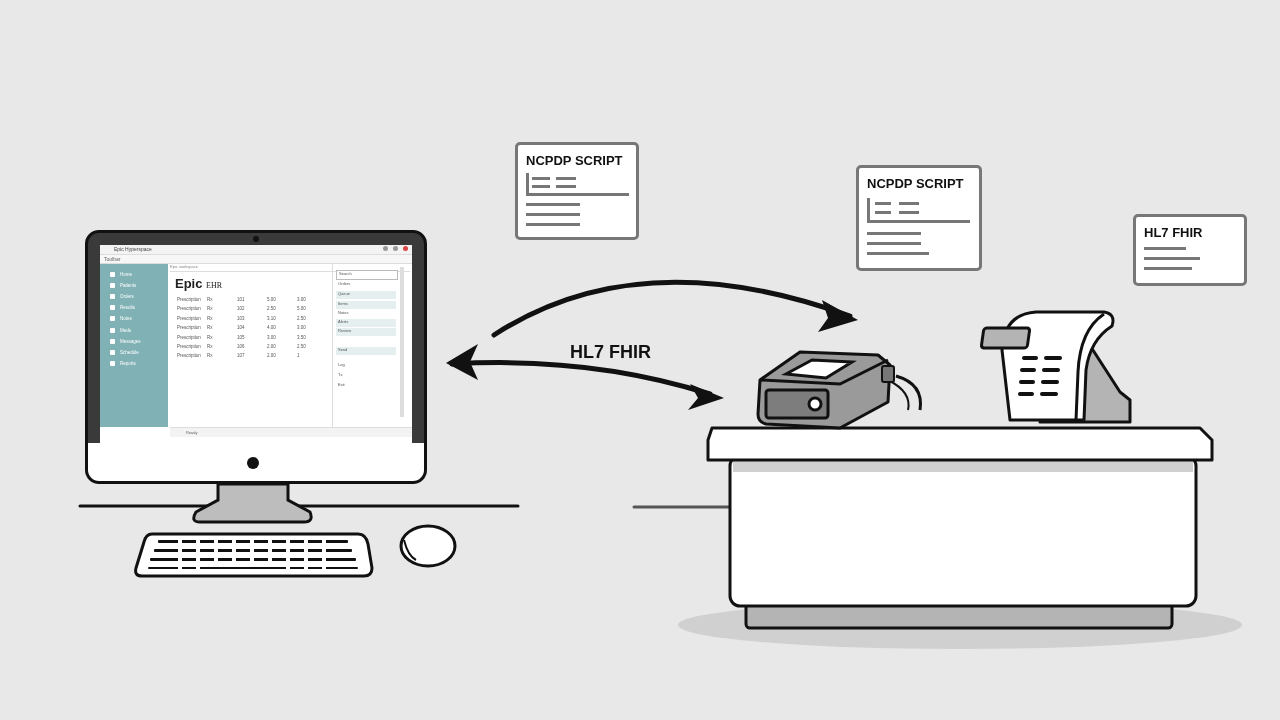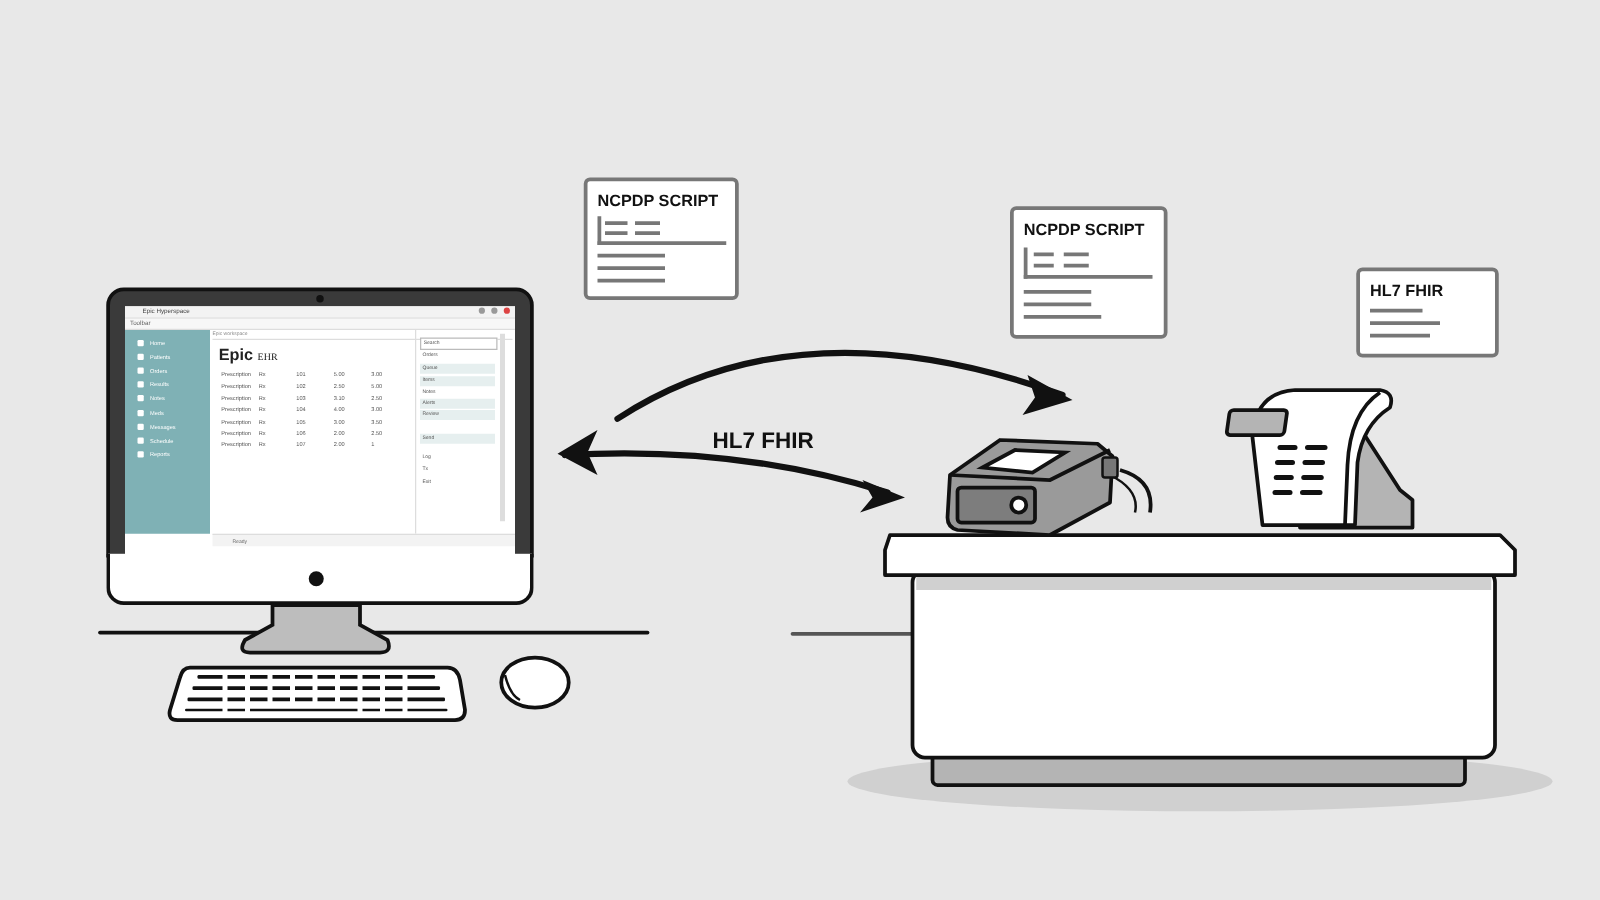--- a/index.html
+++ b/index.html
@@ -28,21 +28,21 @@
   .s-table{left:77px;top:52px;width:150px;font-size:4.5px;color:#555;}
   .s-table .row{display:flex;height:9.4px;}
   .s-table .row div{flex:1;}
   .s-right{left:232px;top:19px;width:74px;height:163px;border-left:1px solid #ddd;}
   .s-right .ri{position:absolute;left:3px;width:58px;height:8px;font-size:4px;color:#555;padding-left:2px;}
   .s-right .ri.hl{background:#e6efef;}
   .s-right .ri.box{border:1px solid #bbb;background:#fff;}
   .s-scroll{left:300px;top:22px;width:4px;height:150px;background:#ddd;}
   .s-status{left:70px;top:182px;width:242px;height:9px;background:#f3f3f3;border-top:1px solid #ddd;font-size:4px;color:#666;}
   
-  .doc{background:#fff;border:3px solid #777;border-radius:5px;}
+  .doc{background:#fff;border:3px solid #777;border-radius:5px;margin-left:48px;}
   .doc .t{position:absolute;left:8px;top:8px;font-size:13px;font-weight:bold;color:#111;white-space:nowrap;}
   .line{position:absolute;height:3px;background:#777;}
   .arrow-label{left:570px;top:342px;font-size:18px;font-weight:bold;color:#111;}
 </style>
 </head>
 <body>
 
 <div class="abs monitor">
   <div class="abs bezel">
     <div class="abs cam"></div>

